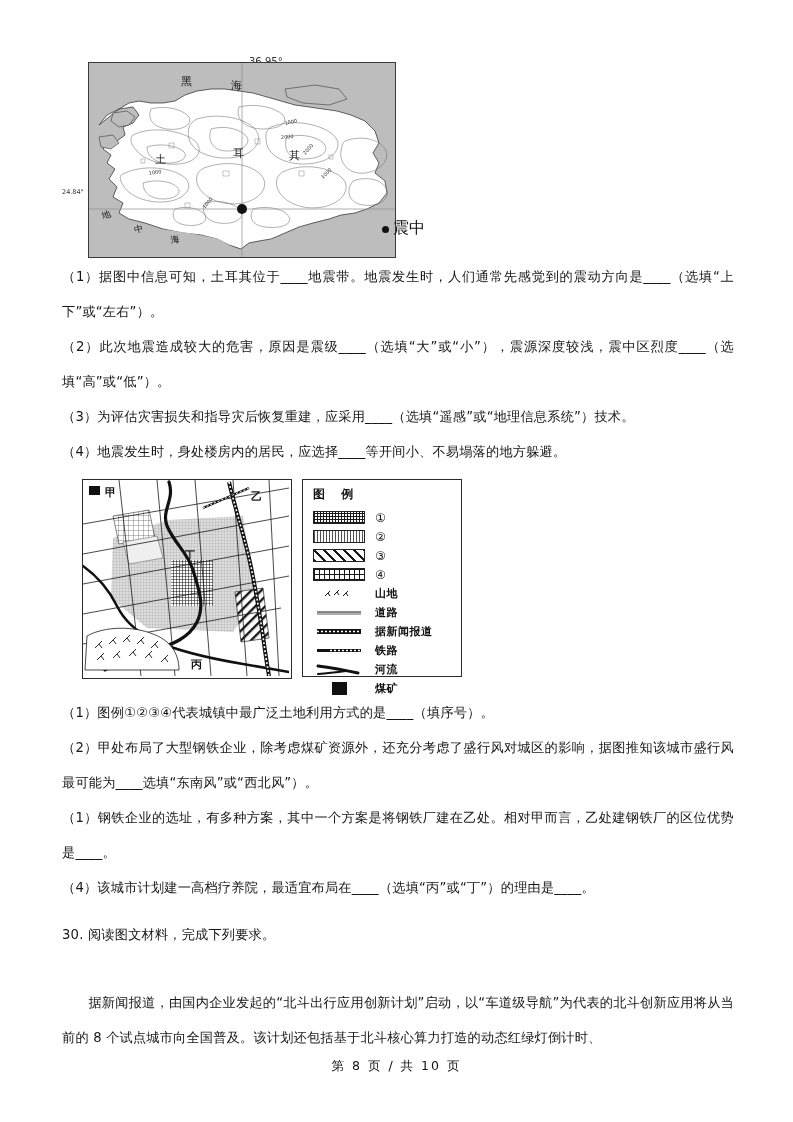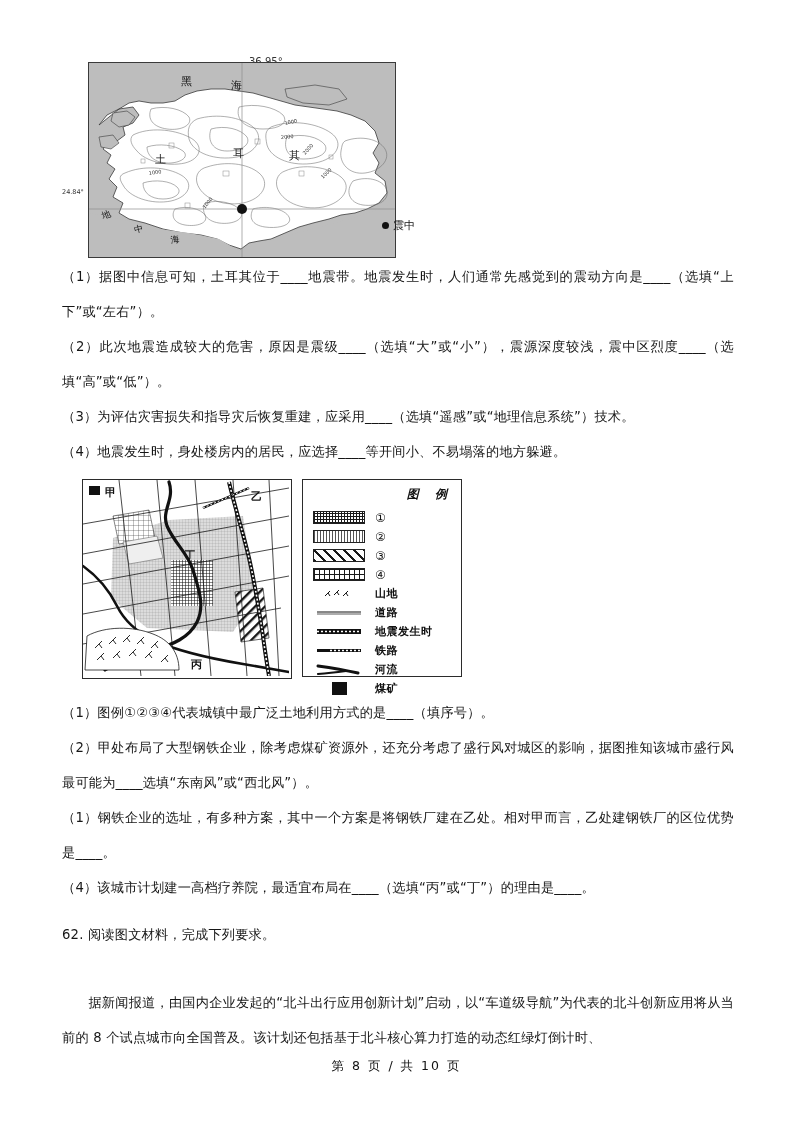--- a/index.html
+++ b/index.html
@@ -70,21 +70,21 @@
     position: absolute;
     left: 0px;
     top: 148px;
     font-size: 6.5px;
     color: #333;
   }
   .epicenter-key {
     position: absolute;
     left: 320px;
     top: 178px;
-    font-size: 11px;
+    font-size: 16px;
     color: #111;
     white-space: nowrap;
   }
   .epicenter-key .dot {
     display: inline-block;
     width: 7px; height: 7px;
     border-radius: 50%;
     background: #111;
     margin-right: 4px;
     vertical-align: 0px;
@@ -115,27 +115,26 @@
     width: 160px;
     height: 198px;
     border-left: 1px solid #2b2b2b;
     border-top: 1px solid #2b2b2b;
     border-right: 1px solid #2b2b2b;
     border-bottom: 1px solid #2b2b2b;
     box-sizing: border-box;
     padding: 4px 8px 0 10px;
   }
   .legend2-title {
-    text-align: right;
+    text-align: left;
     font-size: 12px;
     font-weight: bold;
     letter-spacing: 6px;
     margin: 2px 0 5px 0;
     color: #111;
-    font-style: italic;
   }
   .lg-row {
     display: flex;
     align-items: center;
     height: 19px;
   }
   .lg-swatch {
     width: 52px;
     height: 13px;
     border: 1px solid #222;
@@ -442,21 +441,21 @@
           <span class="lg-label">道路</span>
         </div>
 
         <div class="lg-row">
           <span class="lg-sym">
             <svg width="46" height="9" viewBox="0 0 46 9">
               <rect x="1" y="2" width="44" height="5" fill="#111"></rect>
               <line x1="1" y1="4.5" x2="45" y2="4.5" stroke="#fff" stroke-width="1.4" stroke-dasharray="2 2"></line>
             </svg>
           </span>
-          <span class="lg-label">地震发生时</span>
+          <span class="lg-label">据新闻报道</span>
         </div>
 
         <div class="lg-row">
           <span class="lg-sym">
             <svg width="46" height="9" viewBox="0 0 46 9">
               <line x1="1" y1="4.5" x2="45" y2="4.5" stroke="#111" stroke-width="3"></line>
               <line x1="14" y1="4.5" x2="45" y2="4.5" stroke="#fff" stroke-width="1.4" stroke-dasharray="2 2"></line>
             </svg>
           </span>
           <span class="lg-label">铁路</span>
@@ -479,19 +478,19 @@
           <span class="lg-label">煤矿</span>
         </div>
       </div>
     </div>
 
     <p class="para sub">（1）图例①②③④代表城镇中最广泛土地利用方式的是____（填序号）。</p>
     <p class="para sub">（2）甲处布局了大型钢铁企业，除考虑煤矿资源外，还充分考虑了盛行风对城区的影响，据图推知该城市盛行风最可能为____选填“东南风”或“西北风”）。</p>
     <p class="para sub">（1）钢铁企业的选址，有多种方案，其中一个方案是将钢铁厂建在乙处。相对甲而言，乙处建钢铁厂的区位优势是____。</p>
     <p class="para sub">（4）该城市计划建一高档疗养院，最适宜布局在____（选填“丙”或“丁”）的理由是____。</p>
 
-    <p class="para q-num">62. 阅读图文材料，完成下列要求。</p>
+    <p class="para q-num">30. 阅读图文材料，完成下列要求。</p>
     <p class="para indent2">据新闻报道，由国内企业发起的“北斗出行应用创新计划”启动，以“车道级导航”为代表的北斗创新应用将从当前的 8 个试点城市向全国普及。该计划还包括基于北斗核心算力打造的动态红绿灯倒计时、</p>
 
   </div>
 
   <div class="footer">第 8 页 / 共 10 页</div>
 </div>
 
 </body></html>

